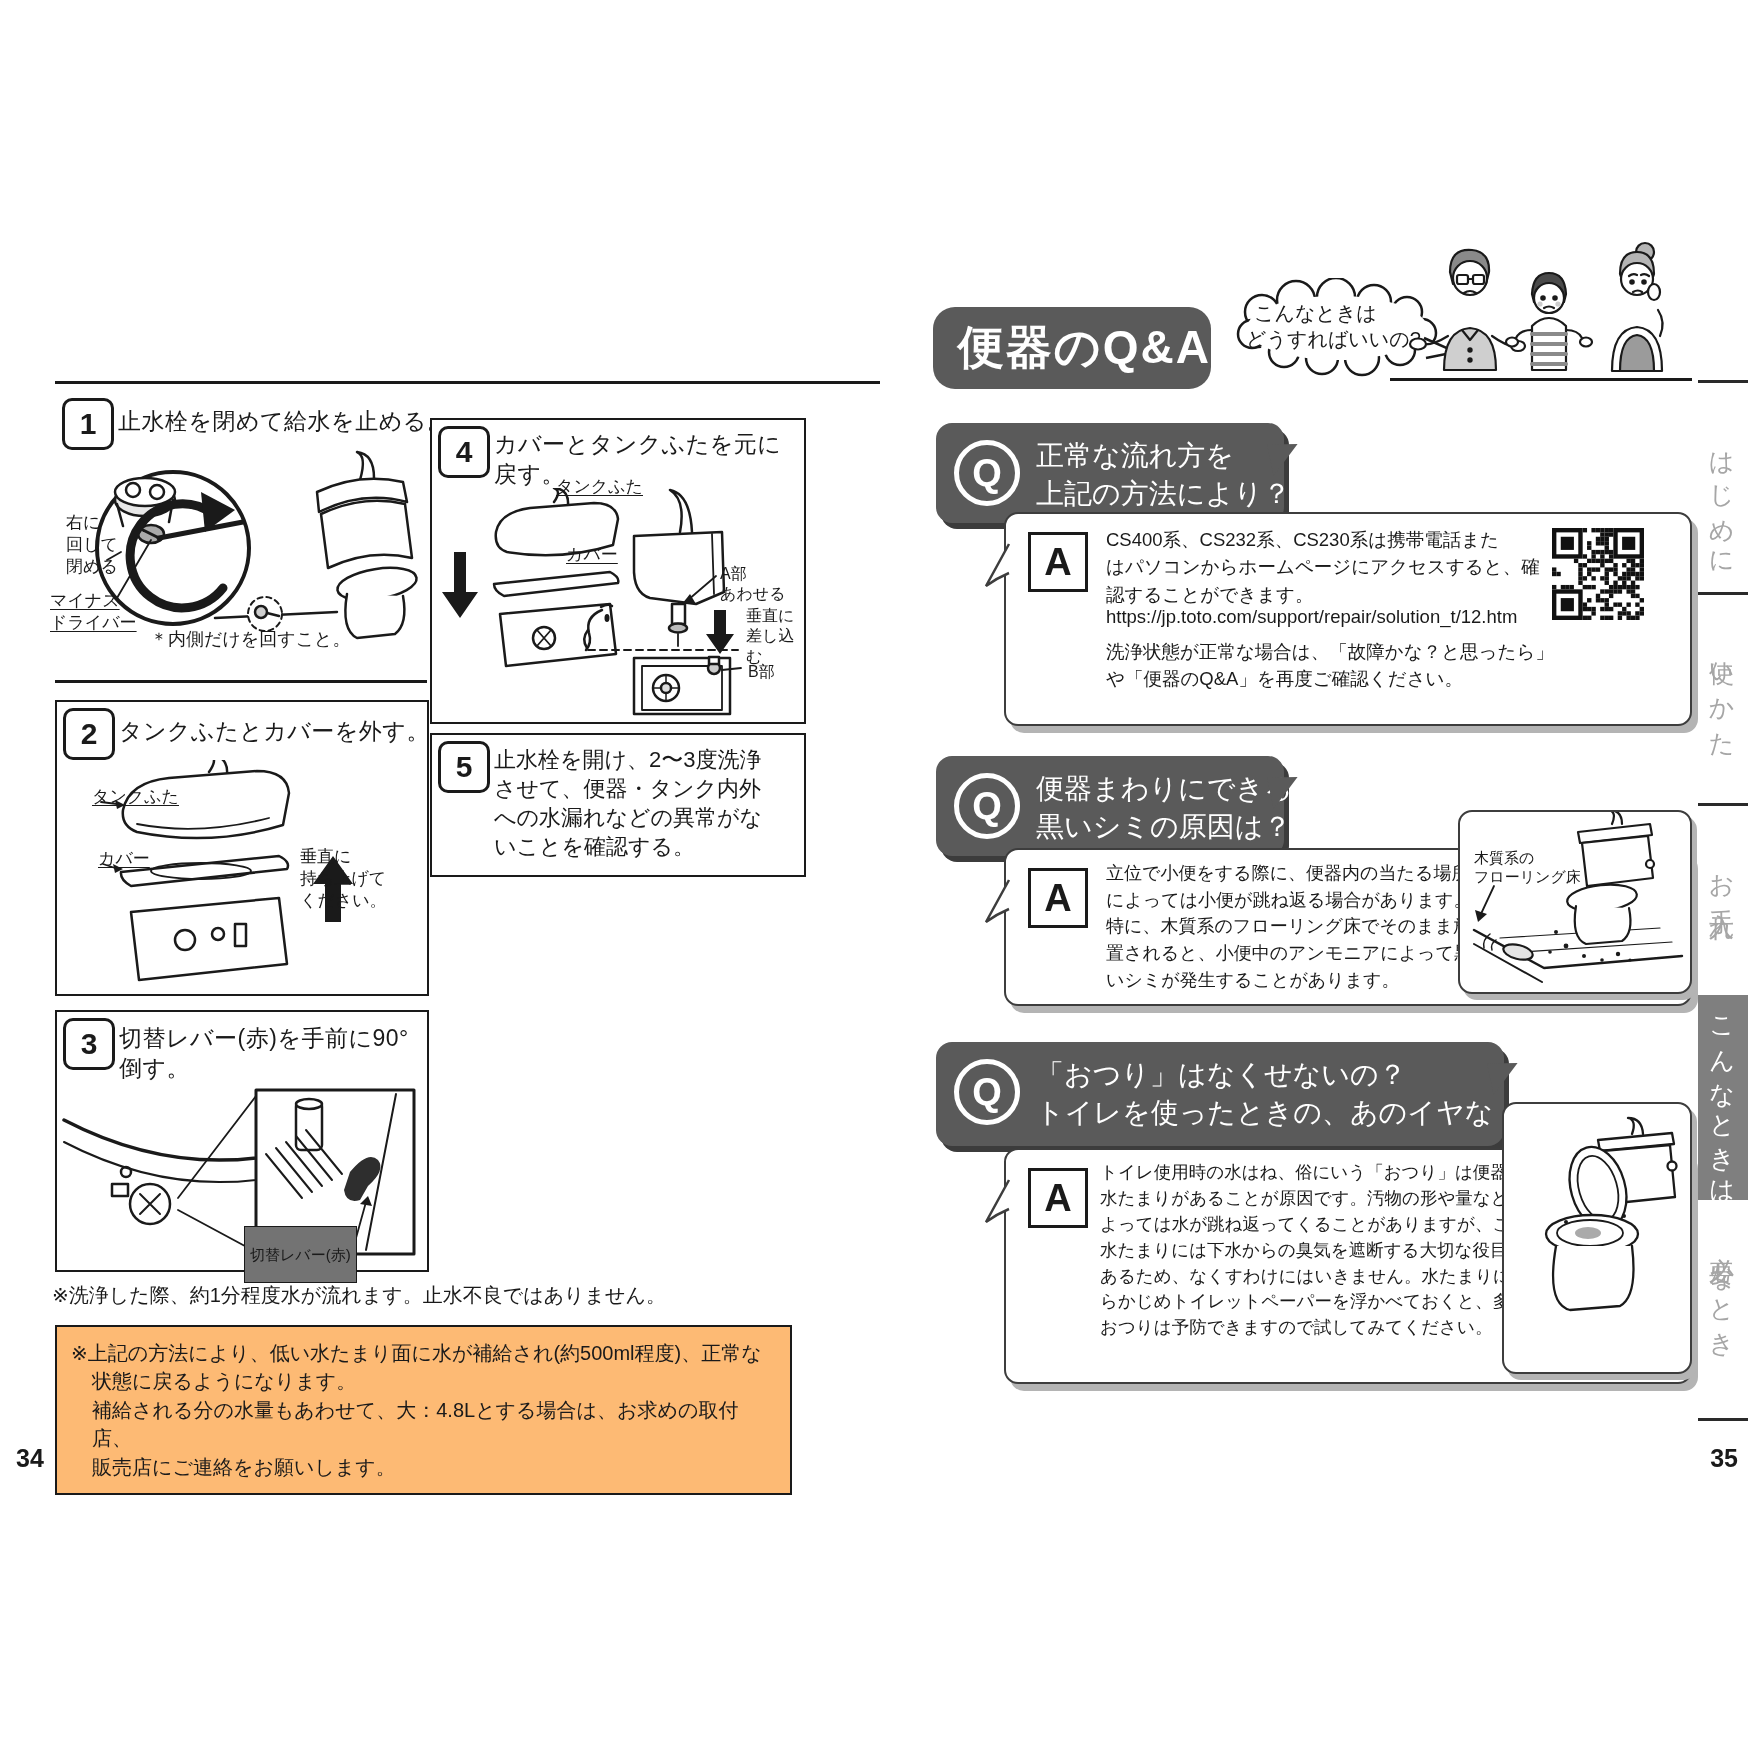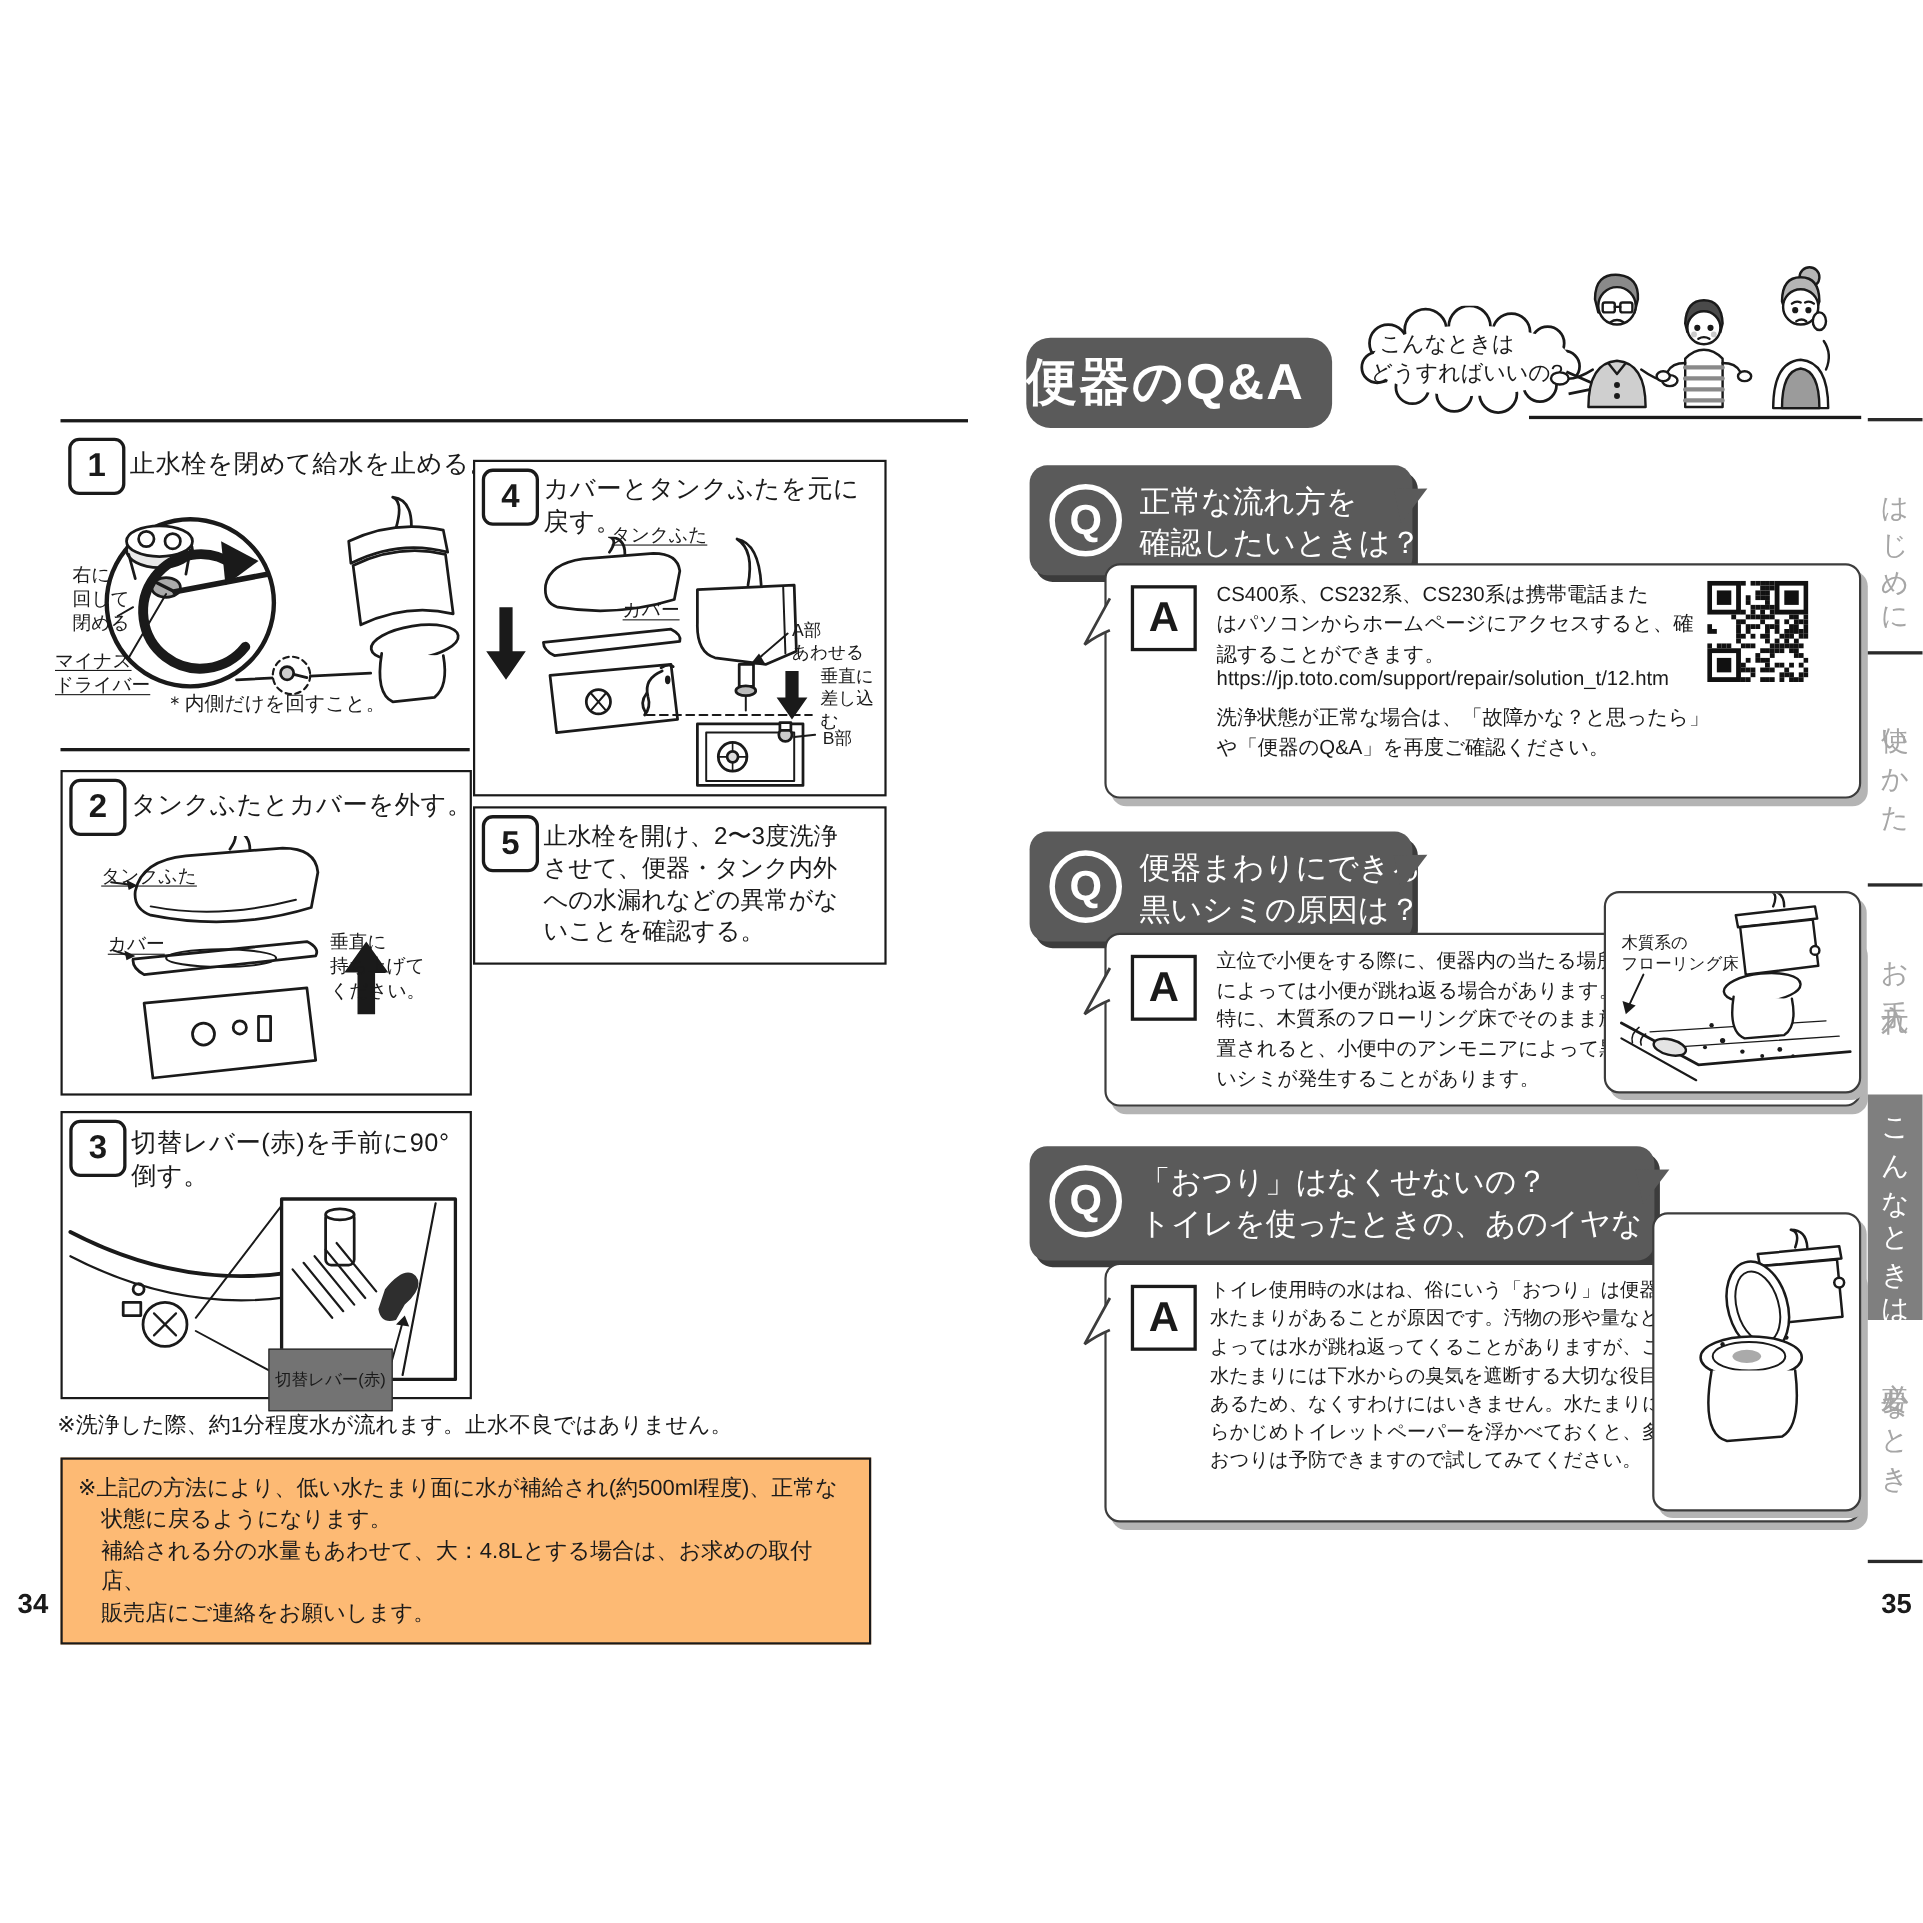--- a/index.html
+++ b/index.html
@@ -11,21 +11,21 @@
            display:flex;align-items:center;justify-content:center;font-size:30px;font-weight:bold}
   .tl{font-size:23px;line-height:1.3;letter-spacing:.5px;white-space:nowrap}
   .sbox{border:2.5px solid #1a1a1a;background:#fff}
   .lbl{font-size:17px;line-height:1.28;white-space:nowrap}
   .sm{font-size:16px;line-height:1.28;white-space:nowrap}
   .u{text-decoration:underline;text-underline-offset:3px}
   .note{font-size:20px;white-space:nowrap}
   .notebox{border:2.5px solid #1a1a1a;font-size:20px;line-height:1.42;padding:12px 14px;background:#fdba74}
   .ind{padding-left:21px}
   .pageno{font-size:25px;font-weight:bold}
-  .hdr{background:#5a5a5a;border-radius:22px;color:#fff;display:flex;align-items:center;justify-content:flex-start;
+  .hdr{background:#5a5a5a;border-radius:22px;color:#fff;display:flex;align-items:center;justify-content:flex-end;
        font-size:46px;font-weight:bold;letter-spacing:2px}
   .qb{background:#5a5a5a;border-radius:16px;box-shadow:5px 6px 0 #3c3c3c;color:#fff}
   .qb::after{content:"";position:absolute;right:-16px;top:18px;border-style:solid;
              border-width:6px 0 26px 30px;border-color:transparent transparent transparent #5a5a5a;
              transform:rotate(-12deg)}
   .qmark{position:absolute;left:18px;top:17px;width:56px;height:56px;border-radius:50%;border:5px solid #fff;
          background:#5a5a5a;display:flex;align-items:center;justify-content:center;
          font-size:38px;font-weight:bold;color:#fff}
   .qtext{position:absolute;left:100px;top:14px;font-size:28px;line-height:1.34;color:#fff;white-space:nowrap}
   .ab{background:#fff;border:2.5px solid #3d3d3d;border-radius:14px;box-shadow:6px 7px 0 #b4b4b4}
@@ -295,21 +295,21 @@
       <path d="M262,98 q6,-14 -2,-26"></path>
       <ellipse cx="256" cy="54" rx="6" ry="8" fill="#fff"></ellipse>
     </g>
   </svg>
   <div class="abs rule" style="left:1390px;top:378px;width:302px;height:2.5px"></div>
 
   <div class="abs qb" style="left:936px;top:423px;width:348px;height:100px">
     <div class="qmark">Q</div>
     <div class="qtext">
       <div>正常な流れ方を</div>
-      <div>確認したいときは？</div>
+      <div>上記の方法により？</div>
     </div>
   </div>
 
   <div class="abs ab" style="left:1004px;top:512px;width:684px;height:210px">
     <svg class="atail" width="30" height="50" viewBox="0 0 30 50">
       <path d="M28,2 L5,44 Q16,36 28,31 Z" fill="#fff"></path>
       <path d="M28,2 L5,44 Q16,36 28,31" fill="none" stroke="#3d3d3d" stroke-width="2.5"></path>
     </svg>
     <div class="amark">A</div>
     <div class="atext" style="left:100px;top:12px;font-size:18.5px">

